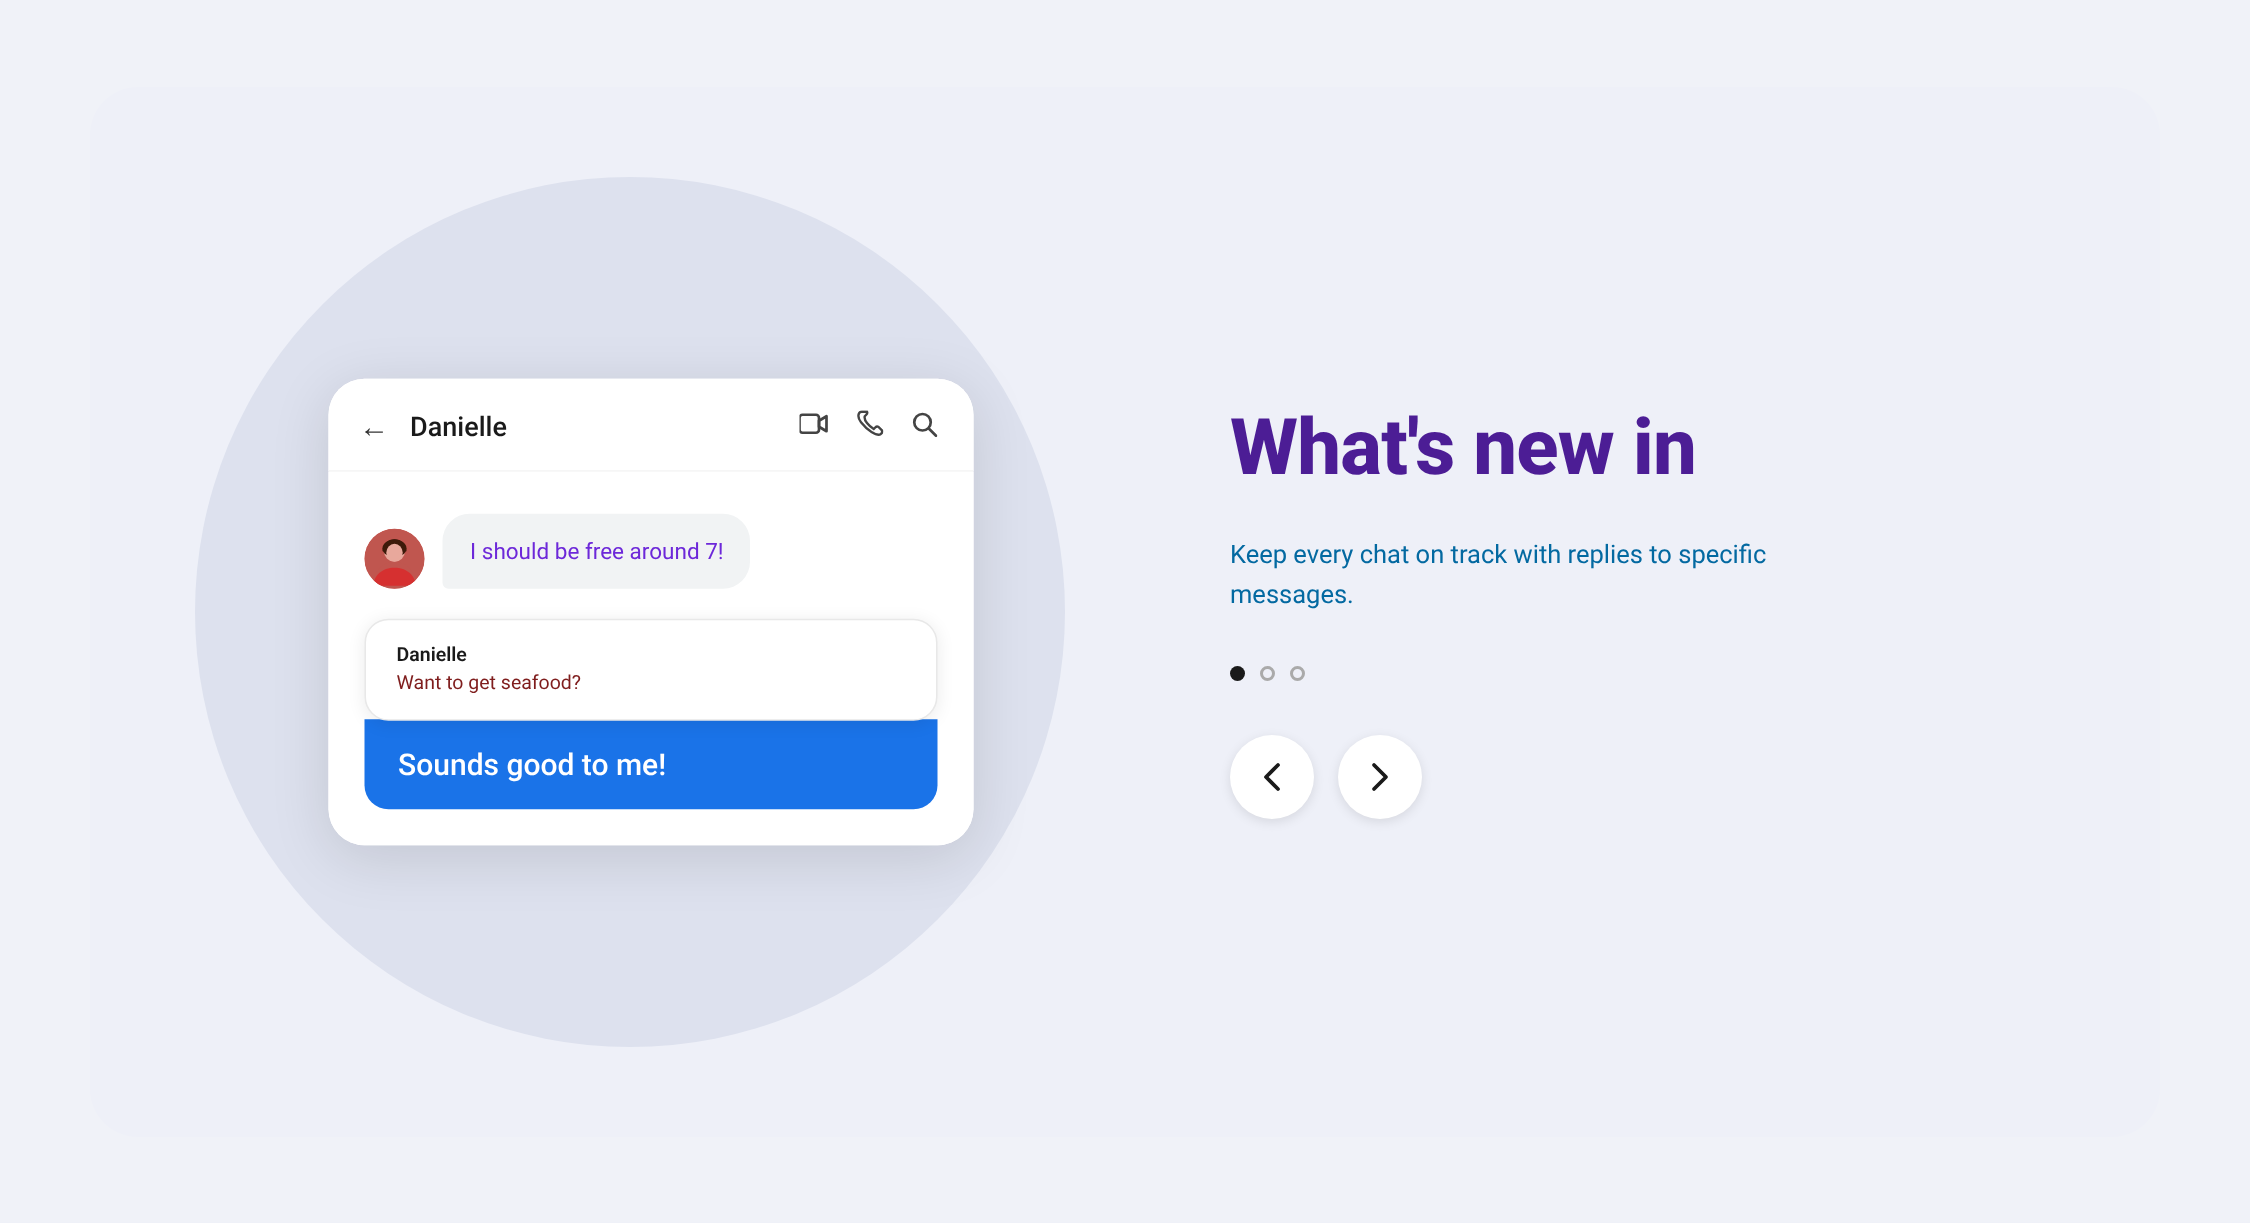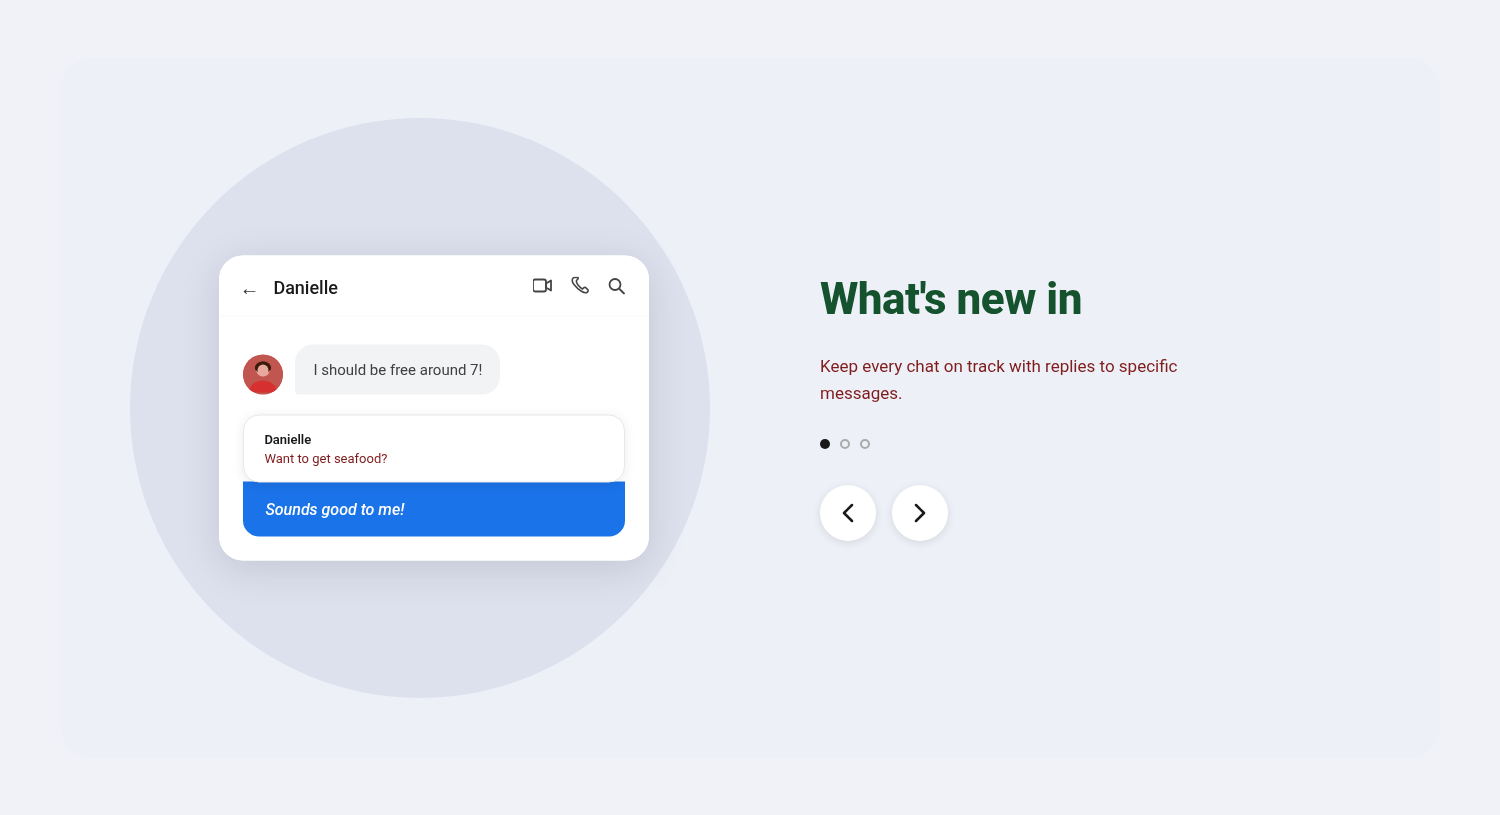--- a/index.html
+++ b/index.html
@@ -127,21 +127,21 @@
     .avatar-svg {
       width: 40px;
       height: 40px;
     }
 
     .message-bubble-received {
       background: #f1f3f4;
       border-radius: 18px 18px 18px 4px;
       padding: 16px 18px;
       font-size: 15px;
-      color: #404040;
+      color: #6d28d9;
       max-width: 280px;
     }
 
     
     .reply-card {
       background: #ffffff;
       border: 1px solid #e8e8e8;
       border-radius: 16px;
       padding: 16px 20px;
       margin-bottom: 0;
@@ -161,48 +161,47 @@
       font-size: 13px;
       color: #7f1d1d;
       margin-bottom: 0;
     }
 
     
     .message-bubble-sent {
       background: #1a73e8;
       border-radius: 0 0 16px 16px;
       padding: 18px 22px;
-      font-size: 16px;
+      font-size: 20px;
       font-weight: 500;
       color: #ffffff;
       margin-top: -1px;
-      font-style: italic;
     }
 
     
     .right-section {
       flex: 1;
       padding: 60px 80px 60px 40px;
       display: flex;
       flex-direction: column;
       justify-content: center;
     }
 
     .headline {
-      font-size: 44px;
+      font-size: 52px;
       font-weight: 800;
-      color: #14532d;
+      color: #4c1d95;
       line-height: 1.15;
       margin-bottom: 28px;
       letter-spacing: -0.5px;
     }
 
     .description {
       font-size: 17px;
-      color: #7f1d1d;
+      color: #0369a1;
       line-height: 1.6;
       margin-bottom: 32px;
       max-width: 360px;
     }
 
     
     .dots {
       display: flex;
       gap: 10px;
       align-items: center;

